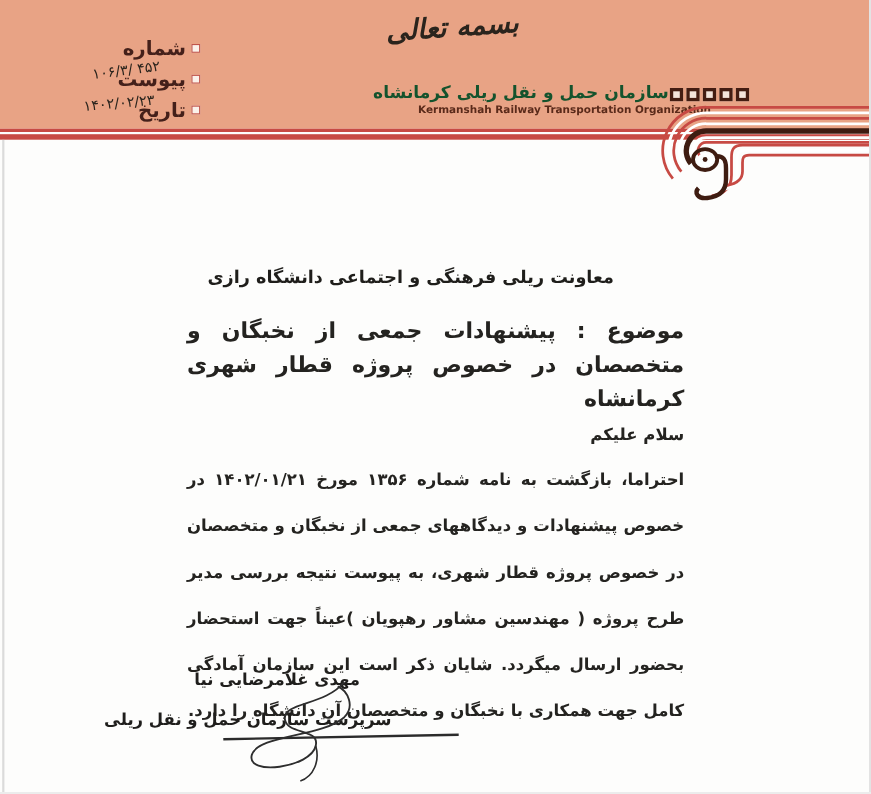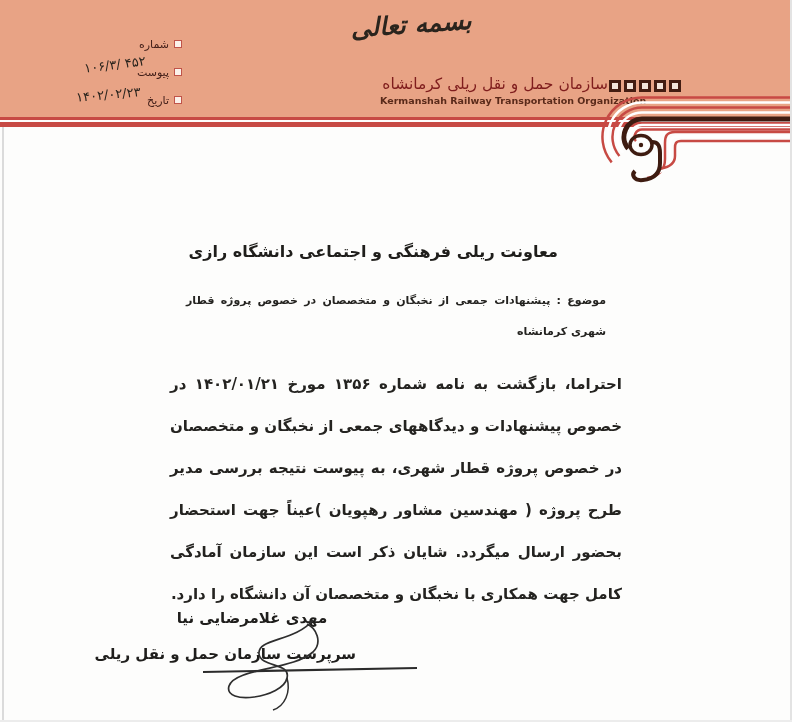--- a/index.html
+++ b/index.html
@@ -30,32 +30,32 @@
   .fields{position:absolute;left:82px;top:30px;width:100px;}
   .field-row{
     display:flex;direction:rtl;align-items:center;
     justify-content:flex-start;gap:5px;height:28px;
   }
   .bullet{
     width:6px;height:6px;background:#fbf1ea;
     border:1.5px solid #c0544a;display:inline-block;flex:0 0 auto;
   }
   .field-label{
-    font-size:11px;font-weight:normal;color:#44201a;white-space:nowrap;
+    font-size:18px;font-weight:bold;color:#44201a;white-space:nowrap;
   }
   .handwriting{
     position:absolute;font-size:13px;color:#2a241d;
     white-space:nowrap;letter-spacing:1px;direction:ltr;
   }
   .hw-number{left:84px;top:57px;transform:rotate(-7deg);}
   .hw-date{left:76px;top:87px;transform:rotate(-5deg);}
 
   
   .org-block{position:absolute;left:380px;top:74px;width:228px;text-align:right;direction:rtl;}
-  .org-fa{font-size:15.5px;font-weight:normal;color:#7f1d1d;white-space:nowrap;}
+  .org-fa{font-size:15.5px;font-weight:bold;color:#14532d;white-space:nowrap;}
   .org-en{
     display:block;font-size:9.5px;font-weight:bold;color:#5a2a1a;
     direction:ltr;margin-top:2px;margin-right:14px;white-space:nowrap;
   }
 
   
   .squares{position:absolute;left:609px;top:80px;display:flex;gap:3px;}
   .deco-square{
     width:6px;height:6px;background:#f3e4da;
     border:3.5px solid #441d12;display:inline-block;
@@ -67,22 +67,22 @@
   
   .content{
     position:absolute;left:170px;top:242px;width:452px;
     direction:rtl;
   }
   .recipient{
     font-size:16px;font-weight:bold;color:#1f1e1b;
     padding-right:64px;margin:0 0 24px 0;white-space:nowrap;
   }
   .subject{
-    font-size:11px;font-weight:bold;line-height:31px;
-    text-align:justify;text-align-last:right;margin:16px;
+    font-size:20px;font-weight:bold;line-height:31px;
+    text-align:justify;text-align-last:right;margin:0;
   }
   .salutation{
     font-size:15px;font-weight:bold;line-height:31px;margin:2px 0 0 0;
   }
   .letter-body{
     font-size:15px;font-weight:bold;line-height:42px;
     text-align:justify;text-align-last:right;margin:4px 0 0 0;
   }
 
   
@@ -165,20 +165,21 @@
     <path d="M65 47 C72 47 73 52 73 58 V68 C73 79 66 84 56 85 C47 86 44 80 48 76" stroke="#3e1c11" stroke-width="4"></path>
 
     <ellipse cx="54" cy="50" rx="11" ry="9.5" stroke="#3e1c11" stroke-width="3.5"></ellipse>
     <ellipse cx="54" cy="50" rx="6" ry="5" stroke="#ffffff" stroke-width="2"></ellipse>
     <circle cx="54" cy="50" r="2.2" fill="#3e1c11"></circle>
   </svg>
 
   <div class="content">
     <p class="recipient">معاونت ریلی فرهنگی و اجتماعی دانشگاه رازی</p>
     <p class="subject">موضوع : پیشنهادات جمعی از نخبگان و متخصصان در خصوص پروژه قطار شهری کرمانشاه</p>
+    <p class="salutation">سلام علیکم</p>
     <p class="letter-body">احتراما، بازگشت به نامه شماره ۱۳۵۶ مورخ ۱۴۰۲/۰۱/۲۱ در خصوص پیشنهادات و دیدگاههای جمعی از نخبگان و متخصصان در خصوص پروژه قطار شهری، به پیوست نتیجه بررسی مدیر طرح پروژه ( مهندسین مشاور رهپویان )عیناً جهت استحضار بحضور ارسال میگردد. شایان ذکر است این سازمان آمادگی کامل جهت همکاری با نخبگان و متخصصان آن دانشگاه را دارد.</p>
   </div>
 
   <div class="sig-block">
     <div class="sig-name">مهدی غلامرضایی نیا</div>
     <div class="sig-title">سرپرست سازمان حمل و نقل ریلی</div>
   </div>
 
   <svg class="sig-svg" width="230" height="108" viewBox="0 0 230 108" fill="none">
     <path d="M8 64 L222 60" stroke="#2b2b2b" stroke-width="2.2"></path>

